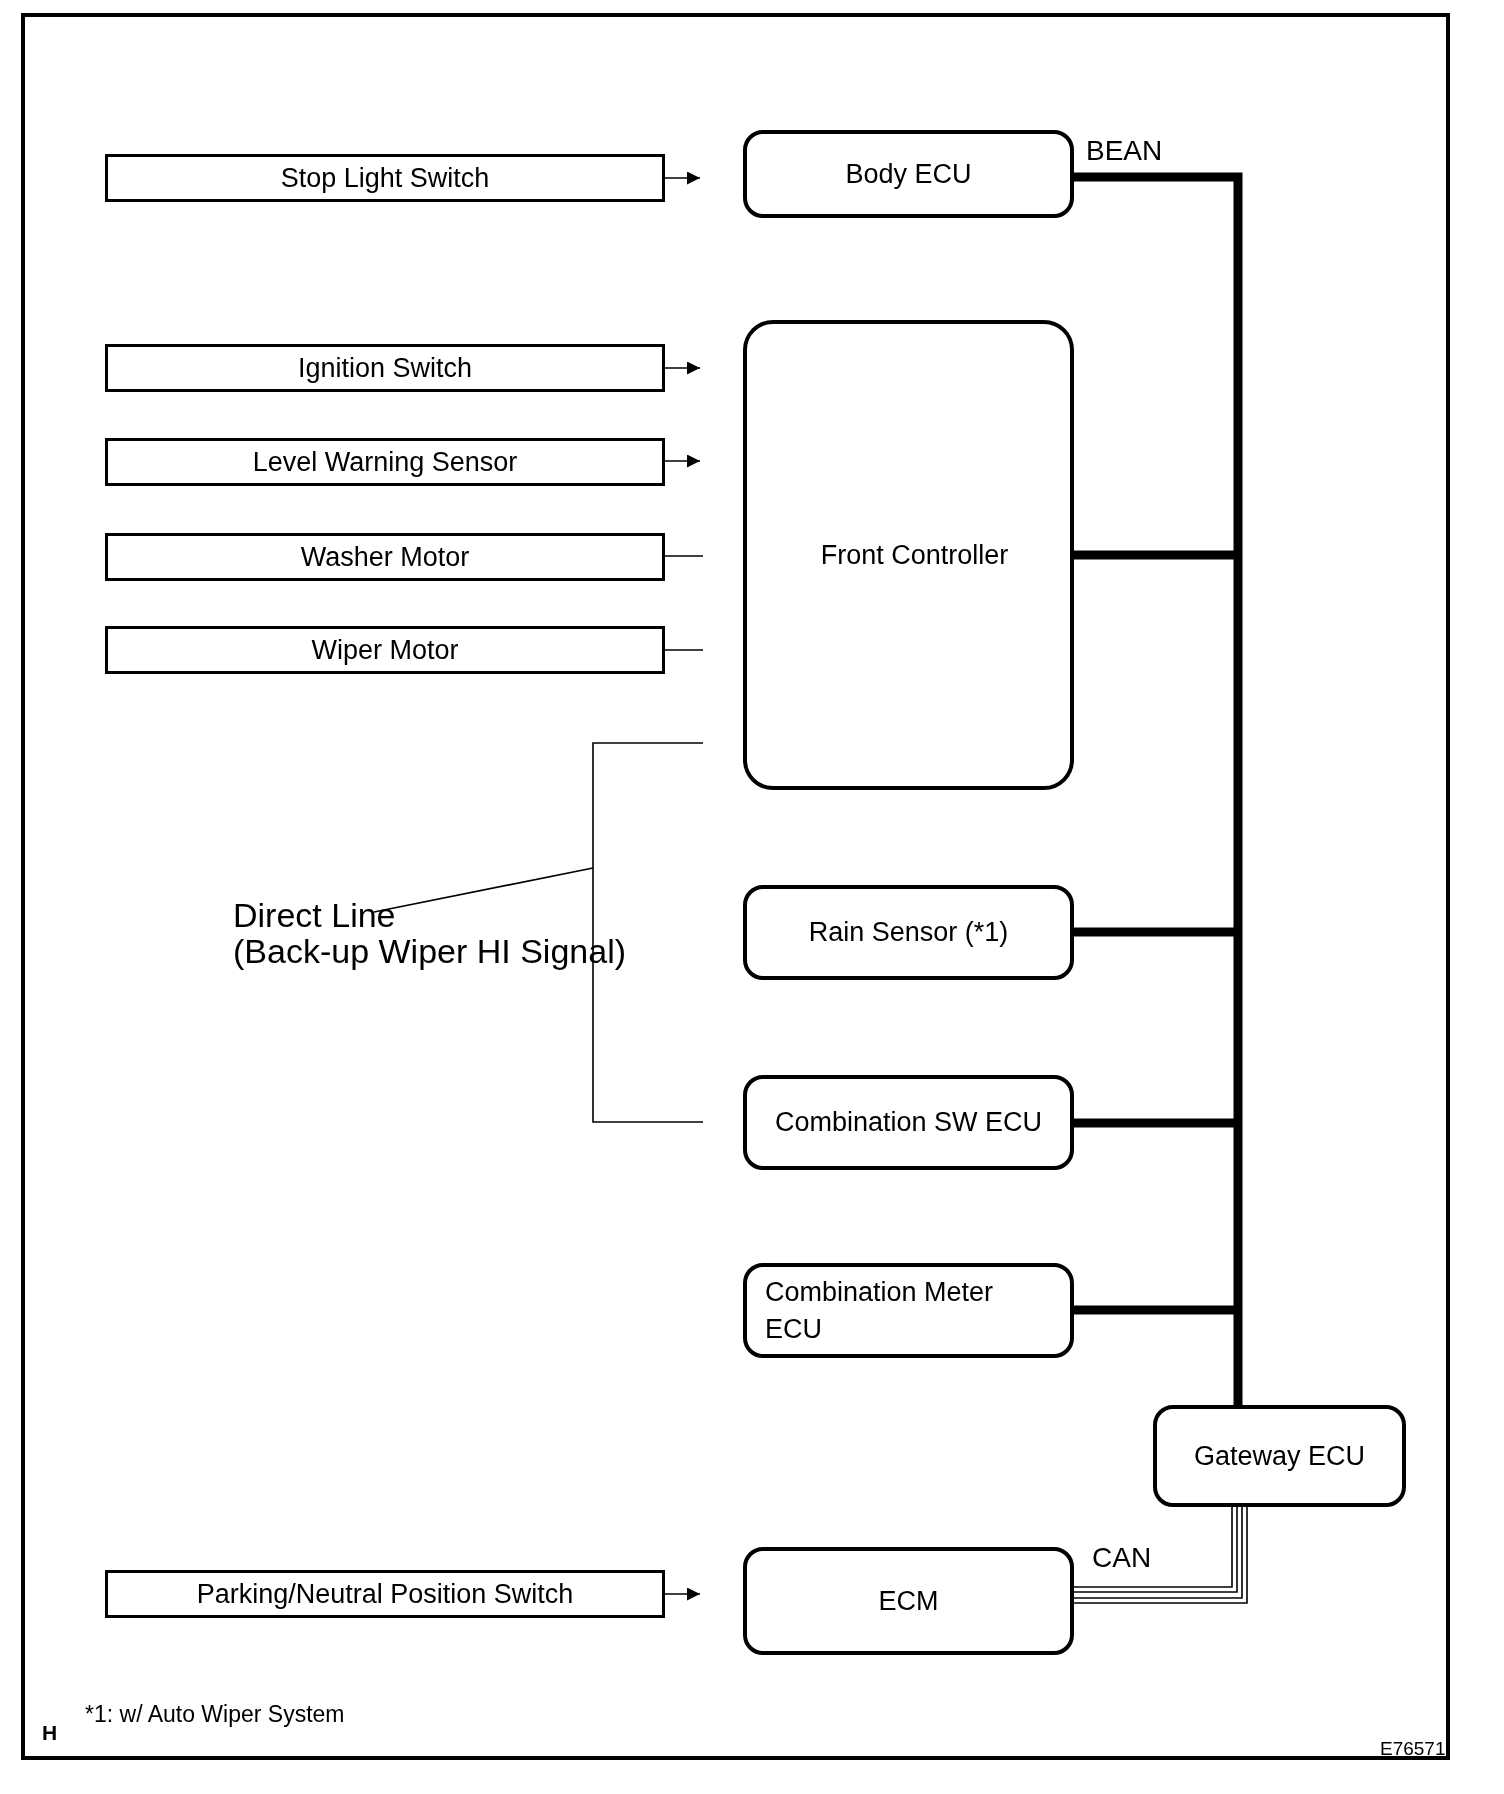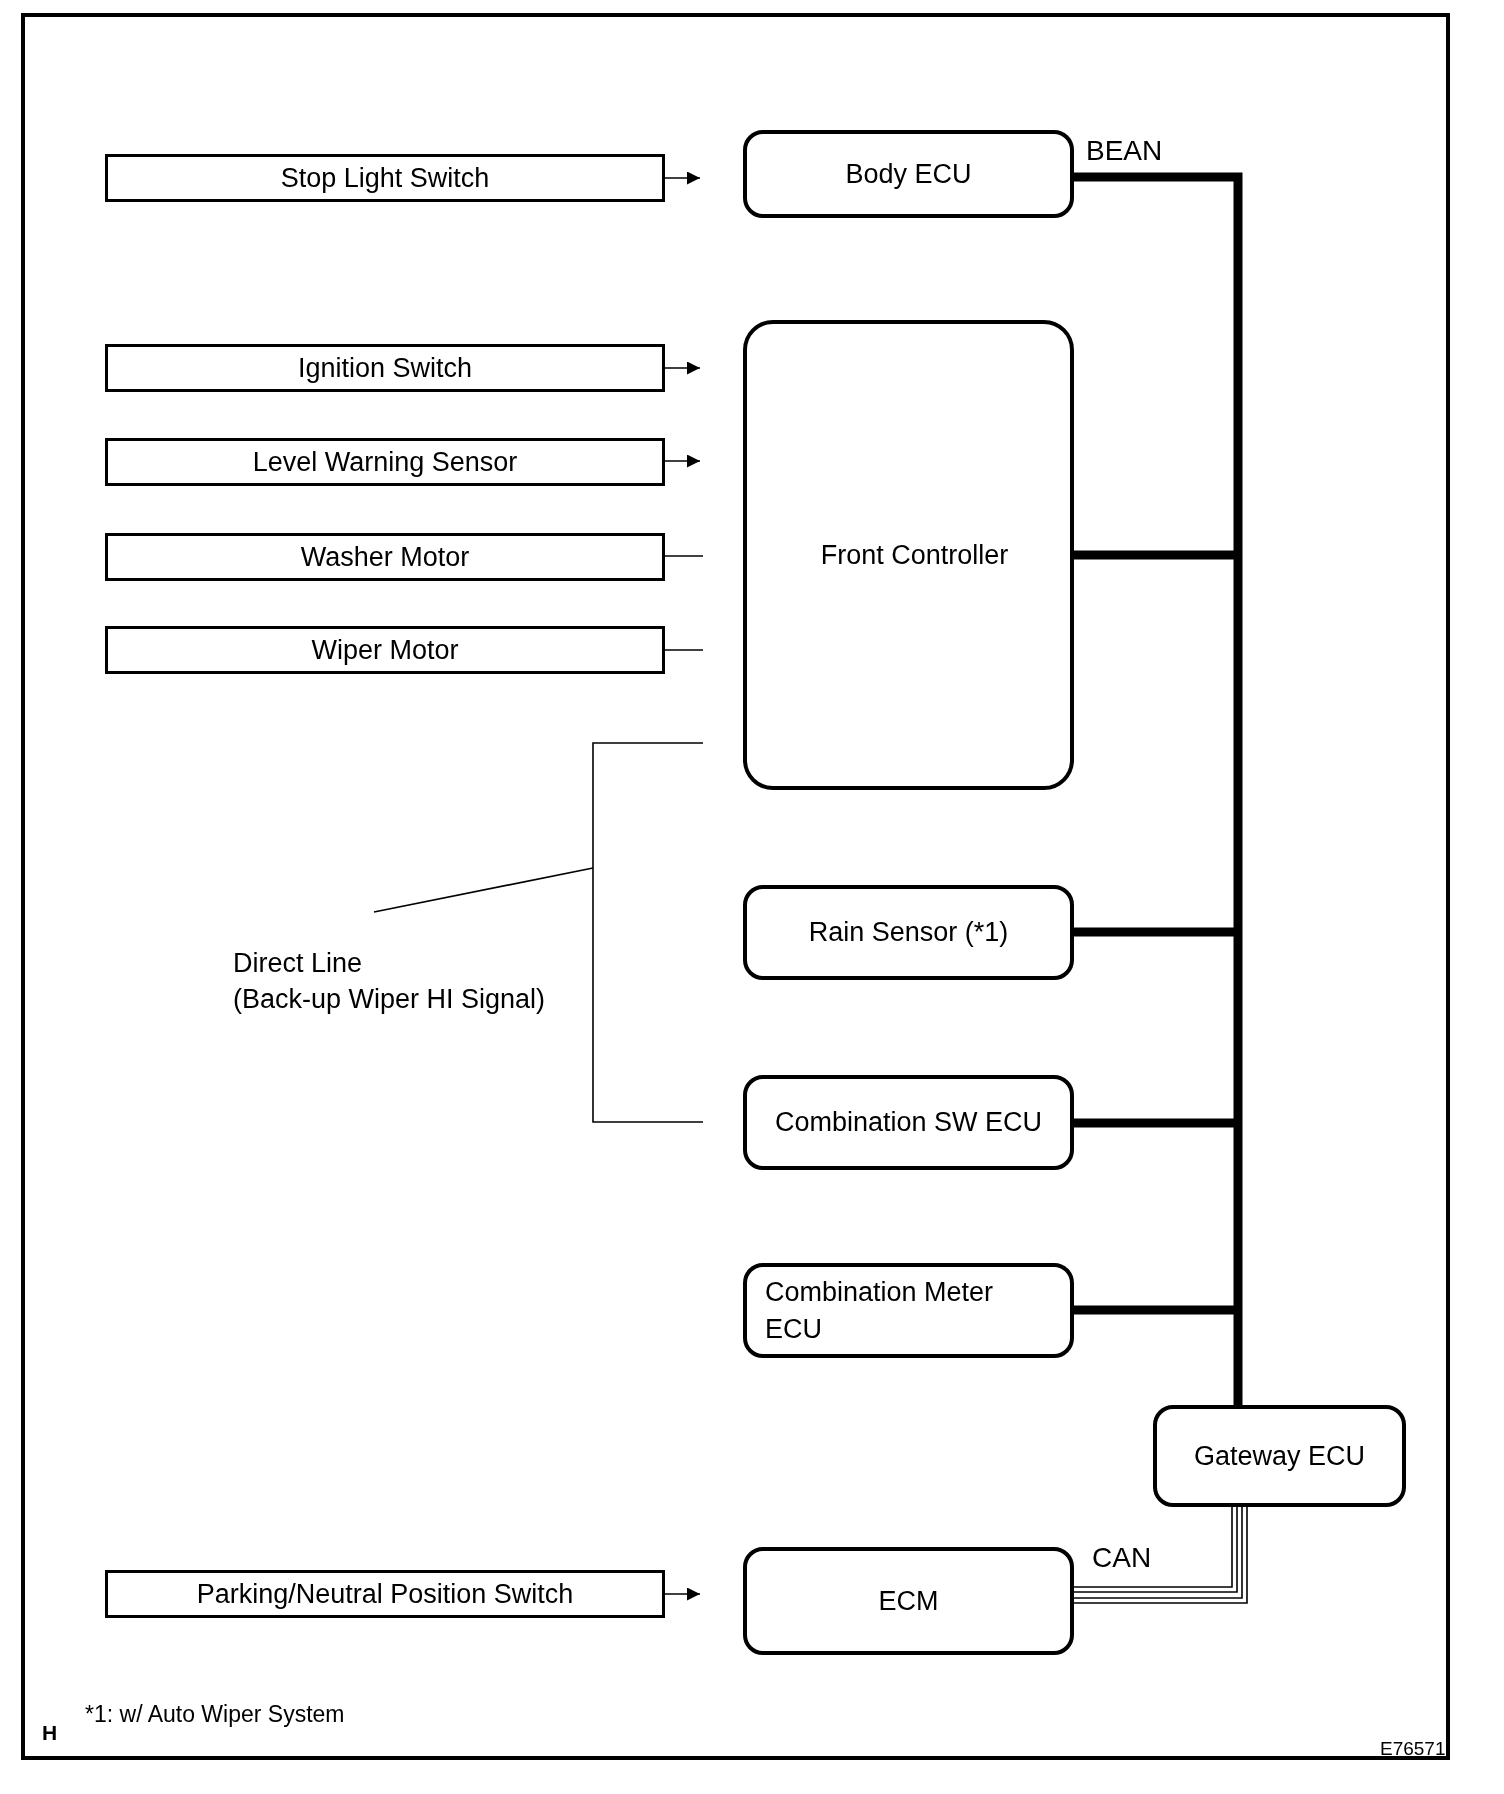--- a/index.html
+++ b/index.html
@@ -10,21 +10,21 @@
   .rbox{position:absolute;left:105px;width:560px;height:48px;border:3px solid #000;box-sizing:border-box;
         background:#fff;display:flex;align-items:center;justify-content:center;
         font-size:27px;line-height:1;white-space:nowrap;}
   .obox{position:absolute;left:702px;width:331px;border:4px solid #000;border-radius:20px;box-sizing:border-box;
         background:#fff;display:flex;align-items:center;justify-content:center;
         font-size:27px;line-height:1;white-space:nowrap;margin-left:41px;}
   .obox.big{border-radius:30px;padding-left:12px;}
   .obox.leftalign{justify-content:flex-start;padding-left:18px;}
   .twoline{display:block;line-height:37px;white-space:nowrap;}
   .lbl{position:absolute;font-size:28px;line-height:1;white-space:nowrap;}
-  .ann{position:absolute;font-size:27px;line-height:36px;white-space:nowrap;margin-top:48px;}
+  .ann{position:absolute;font-size:34px;line-height:36px;white-space:nowrap;}
   .ann span{display:block;}
   .footnote{position:absolute;left:85px;top:1701px;font-size:23px;white-space:nowrap;}
   .pageletter{position:absolute;left:42px;top:1721px;font-size:21px;font-weight:bold;}
   .figcode{position:absolute;left:1380px;top:1738px;font-size:19px;}
 </style>
 </head>
 <body>
 
 <div class="canvas">
 

